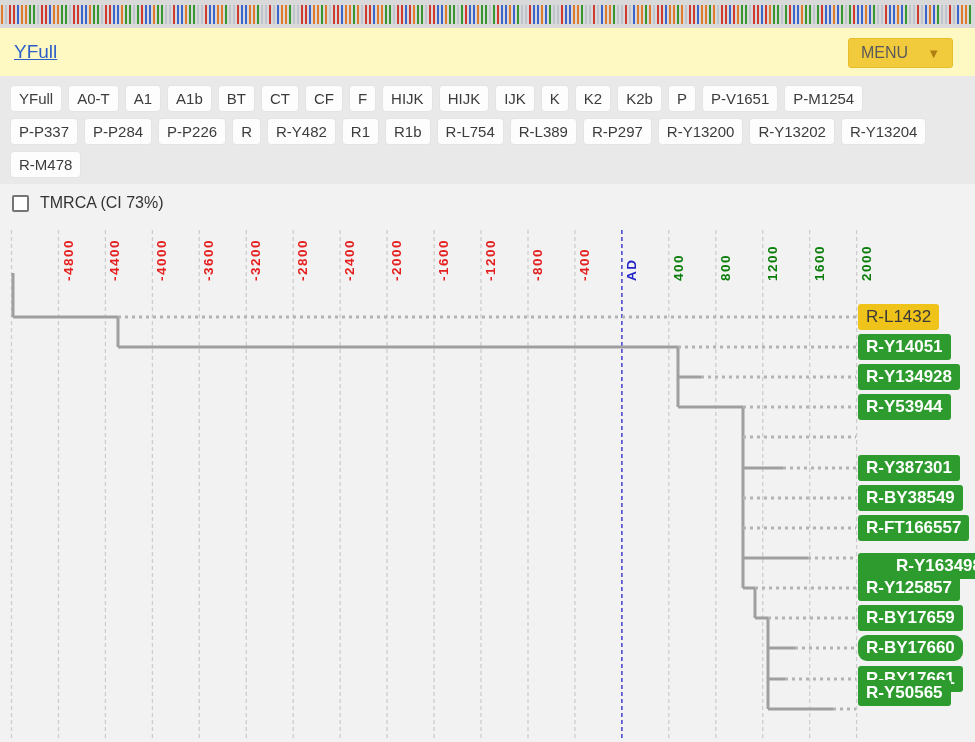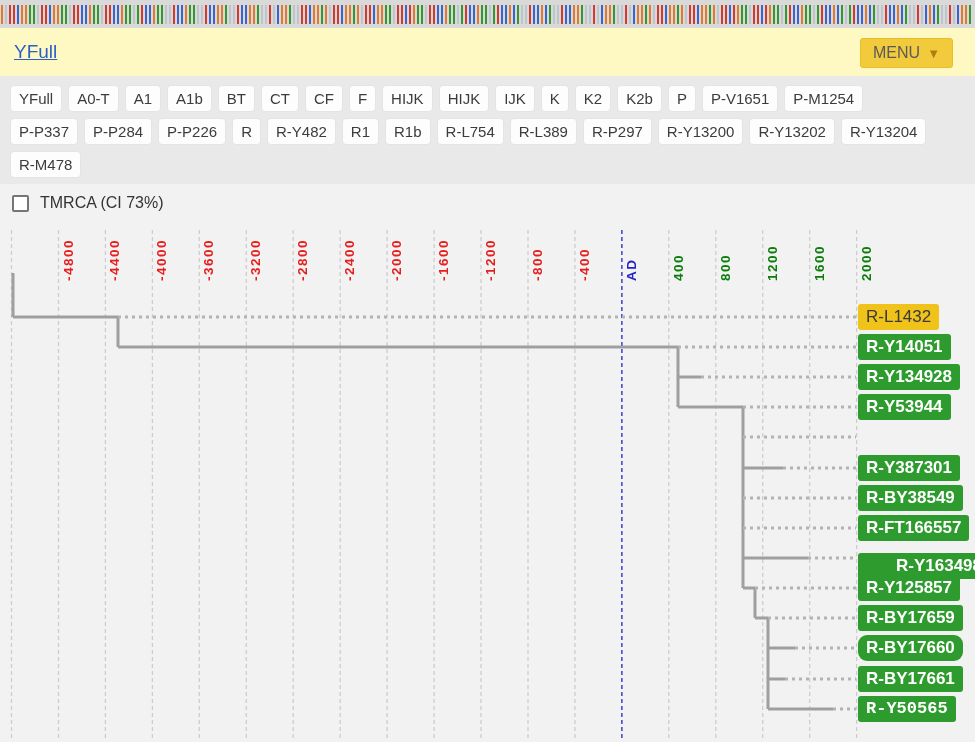--- a/index.html
+++ b/index.html
@@ -10,21 +10,21 @@
   
   .stripe-wrap{height:28px;background:#d9d9d9;display:flex;align-items:center;padding:0 1px;overflow:hidden;}
   .stripe-wrap .bar{width:2px;height:19px;margin-right:2px;flex:0 0 auto;}
   
   .header{height:48px;background:#fef9c3;display:flex;align-items:center;padding:0 14px;position:relative;}
   .header .brand{color:#2b5fc7;text-decoration:underline;font-size:19px;cursor:pointer;}
   .header .title{color:#3a3a3a;font-size:19px;margin-left:6px;}
   .menu-btn{
     position:absolute;right:22px;top:10px;background:#f2cb3d;border:1px solid #e9bd29;
     border-radius:3px;color:#5a5a5a;font-size:16px;padding:5px 12px;cursor:pointer;
-    font-family:"Liberation Sans", sans-serif;display:flex;align-items:center;gap:7px;
+    font-family:"Liberation Sans", sans-serif;display:flex;align-items:center;gap:19px;
   }
   .menu-btn .caret{color:#b07d10;font-size:13px;}
   
   .tabs{width:920px;padding:9px 8px 6px 10px;display:flex;flex-wrap:wrap;gap:6px;background:#e9e9e9;}
   .tab{
     background:#fdfdfd;border:1px solid #e4e4e4;border-radius:4px;color:#3c3c3c;
     font-size:15px;padding:4px 8px;cursor:pointer;white-space:nowrap;
   }
   
   .tmrca-row{background:#f2f2f2;display:flex;align-items:center;gap:11px;padding:10px 0 8px 12px;}
@@ -416,14 +416,14 @@
     <div class="node green" style="top: 144px;">R-Y134928</div>
     <div class="node green" style="top: 174px;">R-Y53944</div>
     <div class="node green" style="top: 235px;">R-Y387301</div>
     <div class="node green" style="top: 265px;">R-BY38549</div>
     <div class="node green" style="top: 295px;">R-FT166557</div>
     <div class="node green" style="top: 333px; padding-left: 38px;">R-Y163498</div>
     <div class="node green" style="top: 355px;">R-Y125857</div>
     <div class="node green" style="top: 385px;">R-BY17659</div>
     <div class="node green" style="top: 415px; border-radius: 9px;">R-BY17660</div>
     <div class="node green" style="top: 446px;">R-BY17661</div>
-    <div class="node green" style="top: 476px; font-family: Liberation Mono, monospace;">R-Y50565</div>
+    <div class="node green" style="top: 460px;">R-Y50565</div>
   </div>
 
 </body></html>

